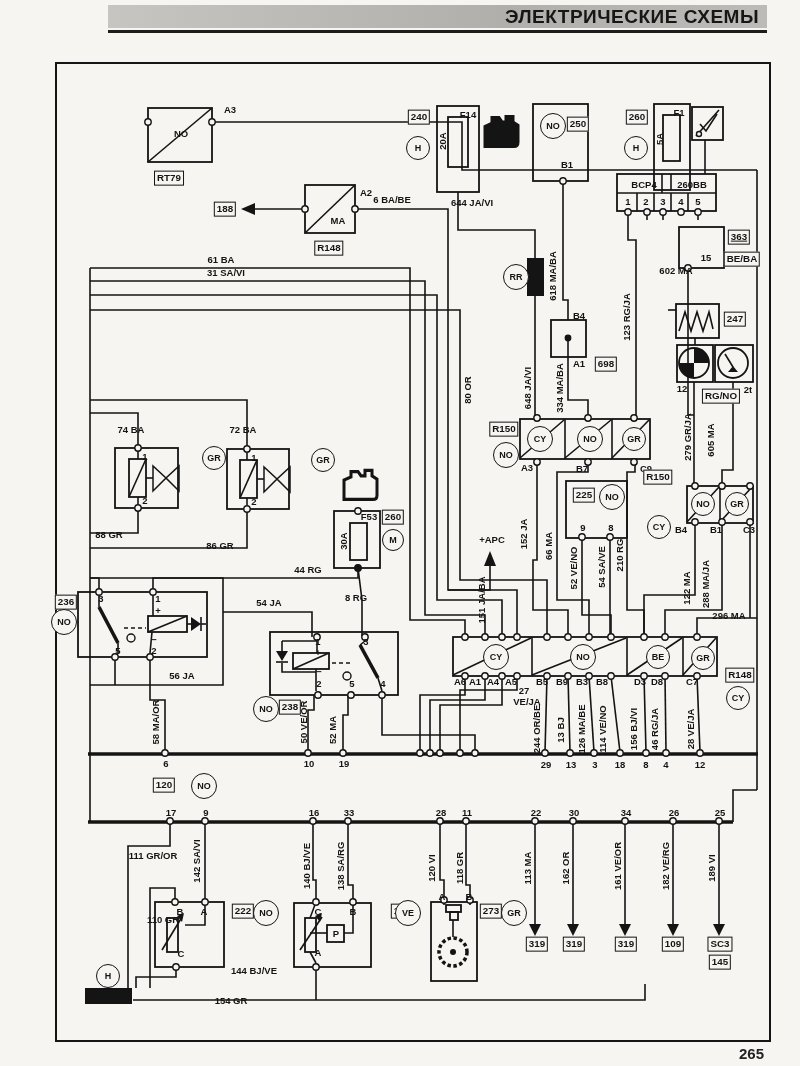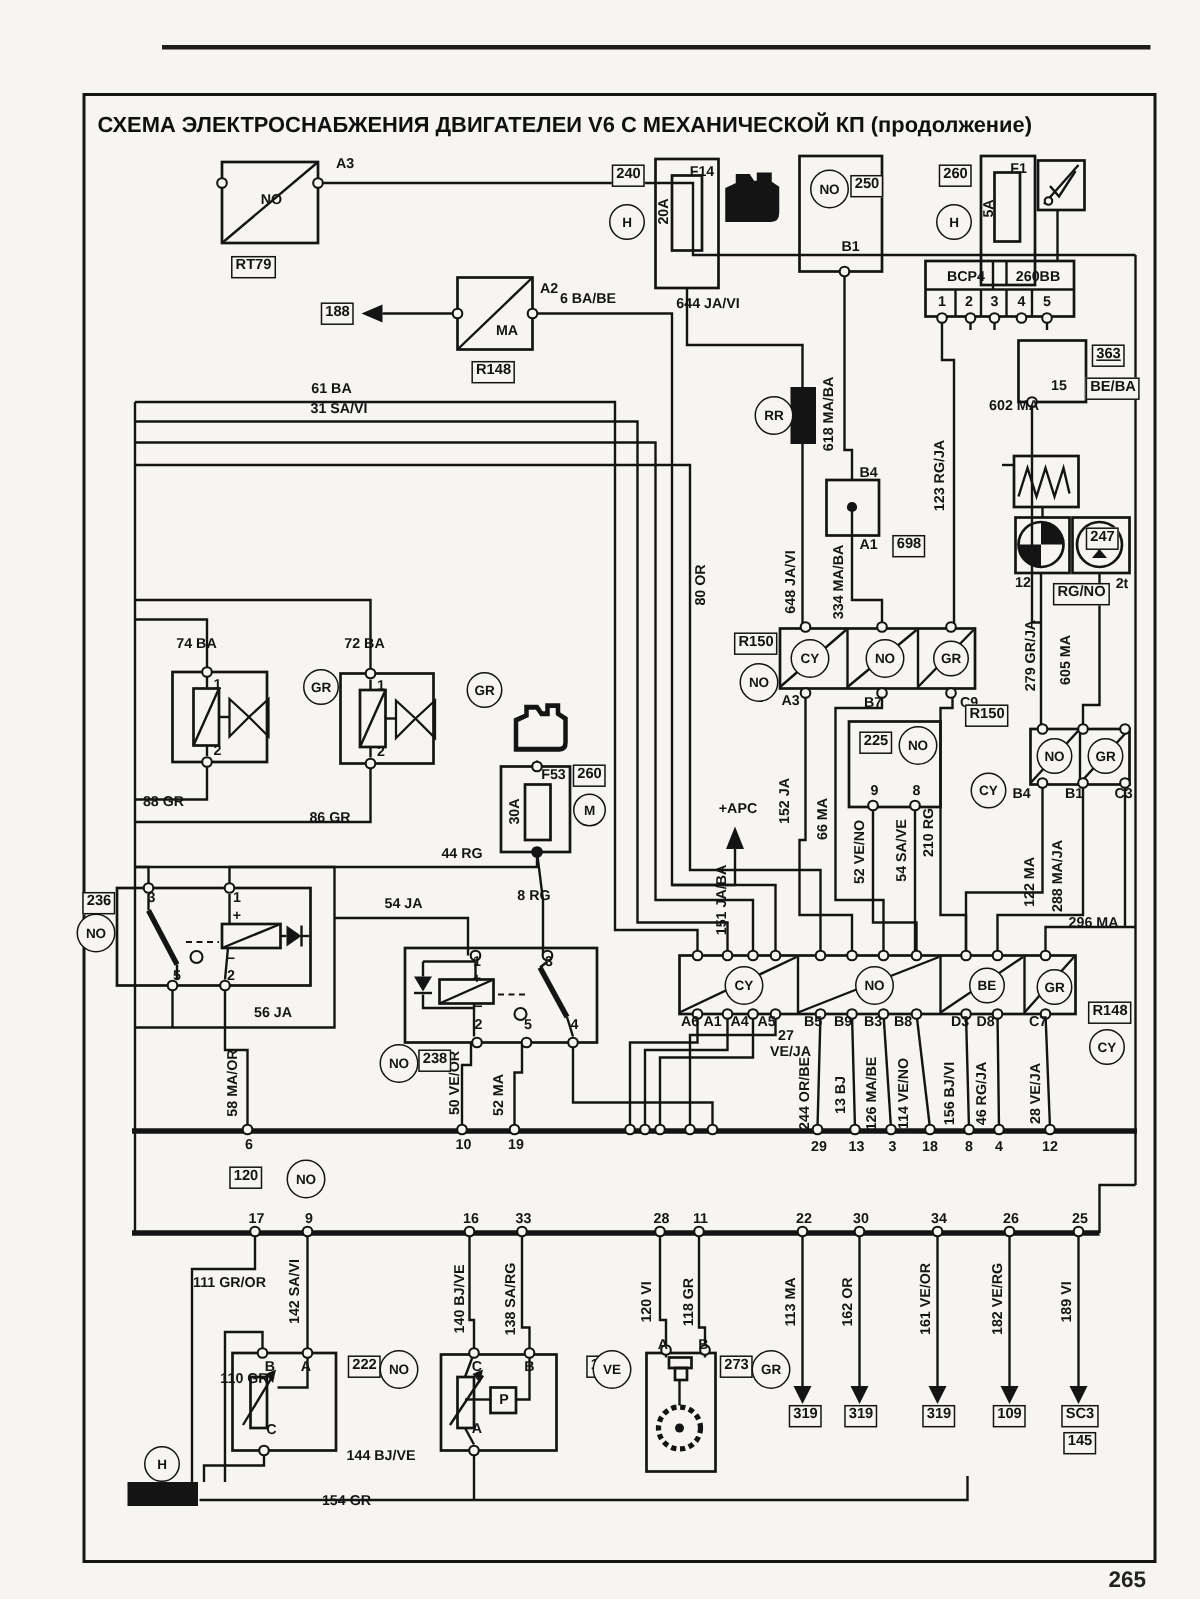--- a/index.html
+++ b/index.html
@@ -32,23 +32,25 @@
   .fillb{fill:#141414;stroke:none;}
   .ring{fill:#f6f5f2;stroke:#141414;stroke-width:1.4;}
   .dot{fill:#141414;stroke:none;}
   .pf{fill:#141414;stroke:none;}
   .po{fill:none;stroke:#141414;stroke-width:1.5;}
 </style>
 </head>
 <body>
 
 <div class="page">
+  <div class="hdr-bar">
+    <div class="hdr-text">ЭЛЕКТРИЧЕСКИЕ СХЕМЫ</div>
+  </div>
   <div class="hdr-rule"></div>
   <div class="frame"></div>
-  <div class="dtitle">СХЕМА ЭЛЕКТРОСНАБЖЕНИЯ ДВИГАТЕЛЕИ V6 С МЕХАНИЧЕСКОЙ КП (продолжение)</div>
   <svg class="wiring" viewBox="0 0 800 1066">
       <path d="M212,122 H462 V170 H757" class="w"></path>
       <path d="M757,170 V790" class="w"></path>
       <path d="M757,618 H697 V637" class="w"></path>
       <path d="M750,523 V618" class="w"></path>
       <path d="M733,822 V790 H757" class="w"></path>
       <path d="M255,209 H305" class="w"></path>
       <path d="M355,209 H448 V590 H517 V637" class="w"></path>
       <path d="M90,268 H410 V620 H465 V637" class="w"></path>
       <path d="M90,281 H425 V615 H485 V637" class="w"></path>
@@ -498,21 +500,21 @@
     <div class="lbl v" style="left: 666px; top: 866px;">182 VE/RG</div>
     <div class="lbl v" style="left: 712px; top: 868px;">189 VI</div>
     <div class="tag" style="left: 169px; top: 178px;">RT79</div>
     <div class="tag" style="left: 225px; top: 209px;">188</div>
     <div class="tag" style="left: 329px; top: 248px;">R148</div>
     <div class="tag" style="left: 419px; top: 117px;">240</div>
     <div class="tag" style="left: 578px; top: 124px;">250</div>
     <div class="tag" style="left: 637px; top: 117px;">260</div>
     <div class="tag" style="left: 739px; top: 237px; text-decoration: underline;">363</div>
     <div class="tag" style="left: 742px; top: 259px;">BE/BA</div>
-    <div class="tag" style="left: 735px; top: 319px; margin-top: 40px;">247</div>
+    <div class="tag" style="left: 735px; top: 319px;">247</div>
     <div class="tag" style="left: 721px; top: 396px;">RG/NO</div>
     <div class="tag" style="left: 606px; top: 364px;">698</div>
     <div class="tag" style="left: 504px; top: 429px;">R150</div>
     <div class="tag" style="left: 658px; top: 477px;">R150</div>
     <div class="tag" style="left: 584px; top: 495px;">225</div>
     <div class="tag" style="left: 66px; top: 602px;">236</div>
     <div class="tag" style="left: 290px; top: 707px;">238</div>
     <div class="tag" style="left: 393px; top: 517px;">260</div>
     <div class="tag" style="left: 164px; top: 785px;">120</div>
     <div class="tag" style="left: 243px; top: 911px;">222</div>

